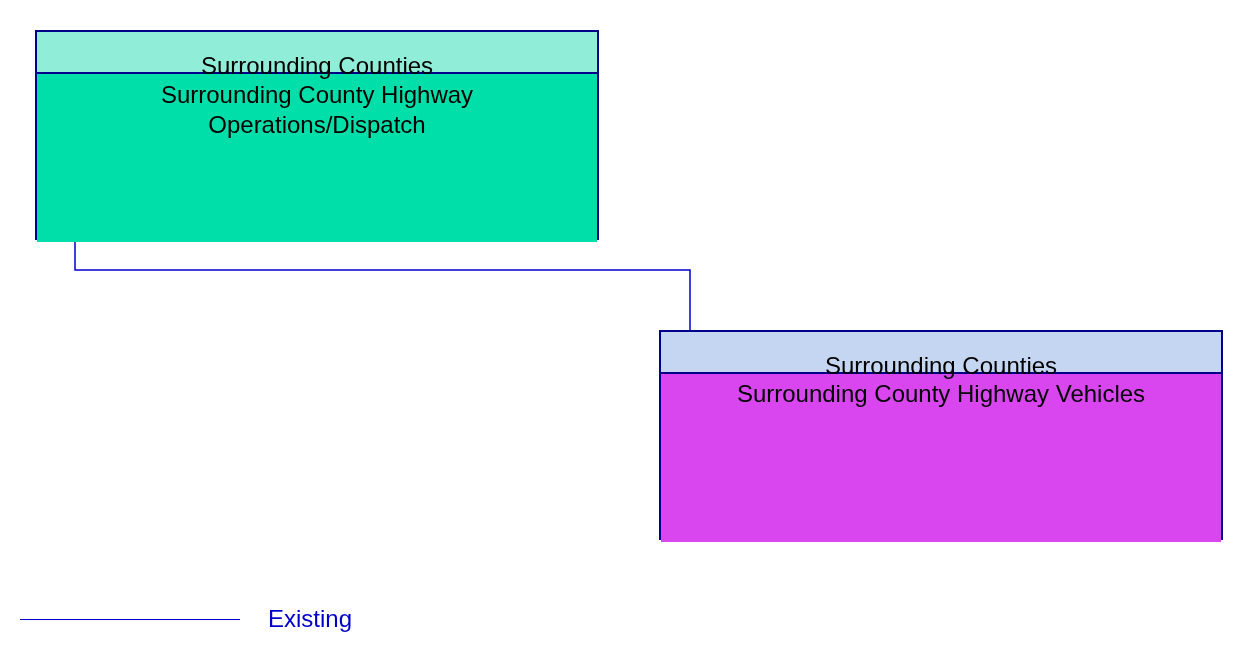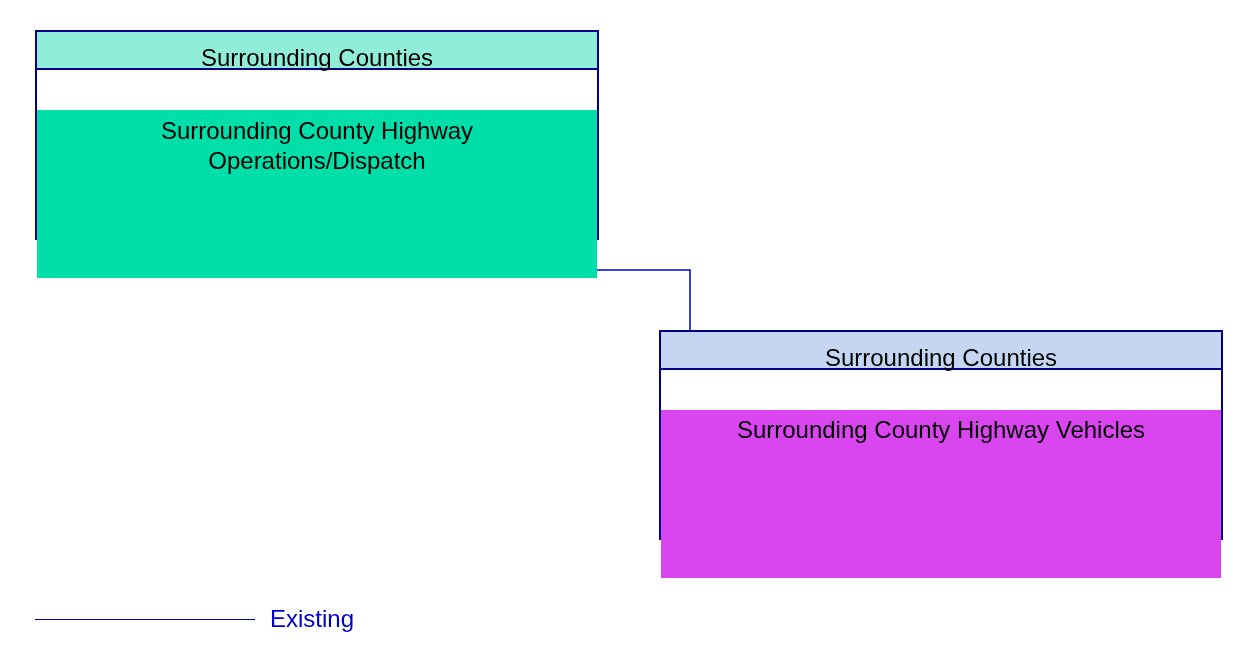--- a/index.html
+++ b/index.html
@@ -19,31 +19,30 @@
       inset: 0;
     }
     .node {
       position: absolute;
       border: 2px solid #00008b;
     }
     .node-header {
       width: 100%;
       border-bottom: 2px solid #00008b;
       text-align: center;
-      padding: 12px 8px;
+      padding: 20px 8px;
       font-size: 24px;
       color: #000;
     }
     .node-body {
       width: 100%;
       text-align: center;
       padding: 6px 24px;
       font-size: 24px;
       color: #000;
-      margin-top: 40px;
     }
     .node-a {
       left: 35px;
       top: 30px;
       width: 564px;
       height: 210px;
     }
     .node-a .node-header {
       background: #90eed8;
       height: 38px;
@@ -67,25 +66,25 @@
       background: #d946ef;
       height: calc(100% - 38px);
     }
     .connector {
       position: absolute;
       inset: 0;
       pointer-events: none;
     }
     .legend {
       position: absolute;
-      left: 35px;
+      left: 20px;
       top: 605px;
       display: flex;
       align-items: center;
-      gap: 15px;
+      gap: 28px;
     }
     .legend-line {
       width: 220px;
       height: 0;
       border-top: 1.5px solid #0000cd;
     }
     .legend-label {
       font-size: 24px;
       color: #0000cd;
     }

